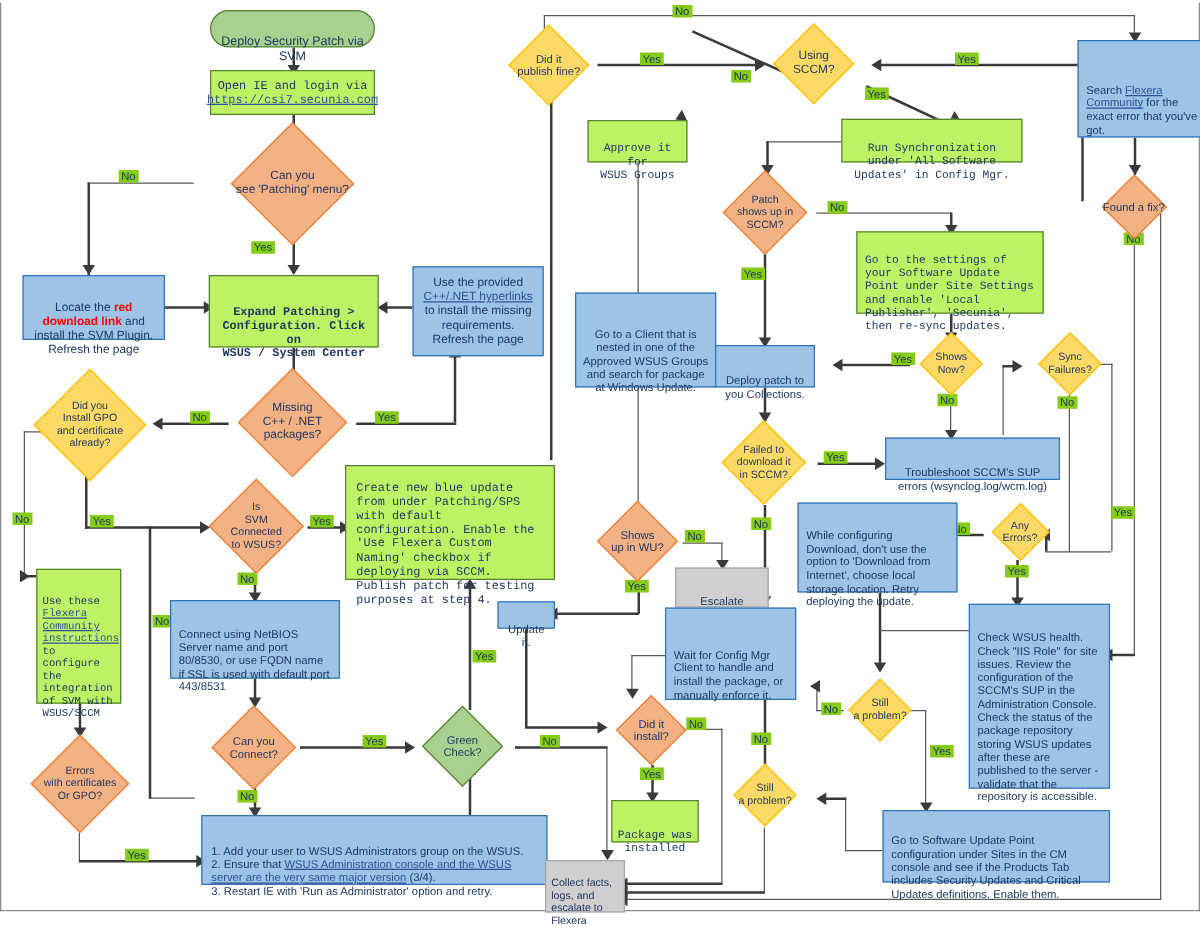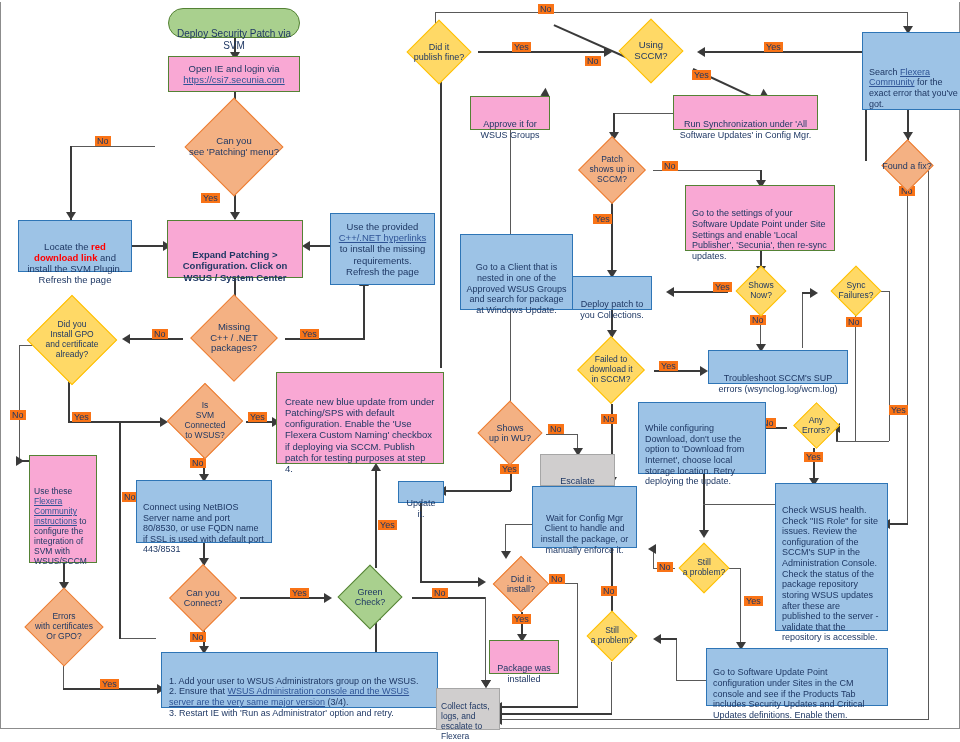--- a/index.html
+++ b/index.html
@@ -5,21 +5,21 @@
   html,body{margin:0;padding:0;background:#ffffff;}
   body{font-family:"Liberation Sans",sans-serif;}
   #canvas{position:relative;width:960px;height:742px;background:#fff;overflow:hidden;}
 
   .node{position:absolute;box-sizing:border-box;display:flex;align-items:center;justify-content:center;
         text-align:center;color:#1f3864;line-height:1.18;padding:2px 4px;}
   .node .tx{display:block;width:100%;margin-top:34px;}
 
   
   .rect{border:1px solid;}
-  .green{background:#f9a8d4;border-color:#548235;}
+  .green{background:#bef264;border-color:#548235;font-family:Liberation Mono, monospace;}
   .blue{background:#9dc3e6;border-color:#2e75b6;}
   .grey{background:#d0cece;border-color:#a6a6a6;}
 
   .term{background:#a9d08e;border:1px solid #548235;border-radius:999px;}
 
   
   .dia{position:absolute;display:flex;align-items:center;justify-content:center;}
   .dia .bg{position:absolute;left:0;top:0;width:100%;height:100%;
            transform:rotate(45deg);border:1px solid;box-sizing:border-box;}
   .dia .lbl{position:relative;z-index:2;text-align:center;color:#1f3864;line-height:1.15;width:150%;}
@@ -36,21 +36,21 @@
   .thin{background:#595959;}
   .thin.eh{height:1px;}
   .thin.ev{width:1px;}
 
   .arw{position:absolute;width:0;height:0;}
   .ad{border-left:5px solid transparent;border-right:5px solid transparent;border-top:8px solid #3a3a3a;}
   .au{border-left:5px solid transparent;border-right:5px solid transparent;border-bottom:8px solid #3a3a3a;}
   .al{border-top:5px solid transparent;border-bottom:5px solid transparent;border-right:8px solid #3a3a3a;}
   .ar{border-top:5px solid transparent;border-bottom:5px solid transparent;border-left:8px solid #3a3a3a;}
 
-  .elbl{position:absolute;color:#1f3864;background:#f97316;padding:0 2px;white-space:nowrap;}
+  .elbl{position:absolute;color:#1f3864;background:#84cc16;padding:0 2px;white-space:nowrap;}
 
   .frame{position:absolute;border:1px solid #7f7f7f;}
 </style>
 </head>
 <body>
 
 <div id="canvas">
 
   <div class="frame" style="left:0px;top:2px;width:958px;height:726px;border-color:#8c8c8c;border-width:0 1px 1px 1px;"></div>
 
@@ -491,21 +491,21 @@
   <div class="dia d-yellow" style="left:786px;top:403px;width:60px;height:46px;">
     <div class="bg" style="width:33px;height:33px;left:14px;top:6px;"></div>
     <div class="lbl" style="font-size:8.5px;white-space:pre-line;width:60px;">Any
 Errors?</div>
   </div>
 
   <div class="node rect blue" style="left:398px;top:481px;width:46px;height:22px;font-size:9px;">
     <span class="tx">Update it.</span>
   </div>
 
-  <div class="node rect blue" style="left:532px;top:486px;width:105px;height:62px;font-size:9px;text-align:center;padding:4px 6px;">
+  <div class="node rect blue" style="left:532px;top:486px;width:105px;height:74px;font-size:9px;text-align:left;padding:4px 6px;">
     <span class="tx">Wait for Config Mgr Client to handle and install the package, or manually enforce it.</span>
   </div>
 
   <div class="node rect blue" style="left:775px;top:483px;width:113px;height:148px;font-size:9px;text-align:left;padding:4px 6px;">
     <span class="tx">Check WSUS health. Check "IIS Role" for site issues. Review the configuration of the SCCM's SUP in the Administration Console. Check the status of the package repository storing WSUS updates after these are published to the server -  validate that the repository is accessible.</span>
   </div>
 
   <div class="dia d-yellow" style="left:668px;top:542px;width:72px;height:52px;">
     <div class="bg" style="width:36px;height:36px;left:18px;top:8px;"></div>
     <div class="lbl" style="font-size:8.5px;white-space:pre-line;width:72px;">Still

